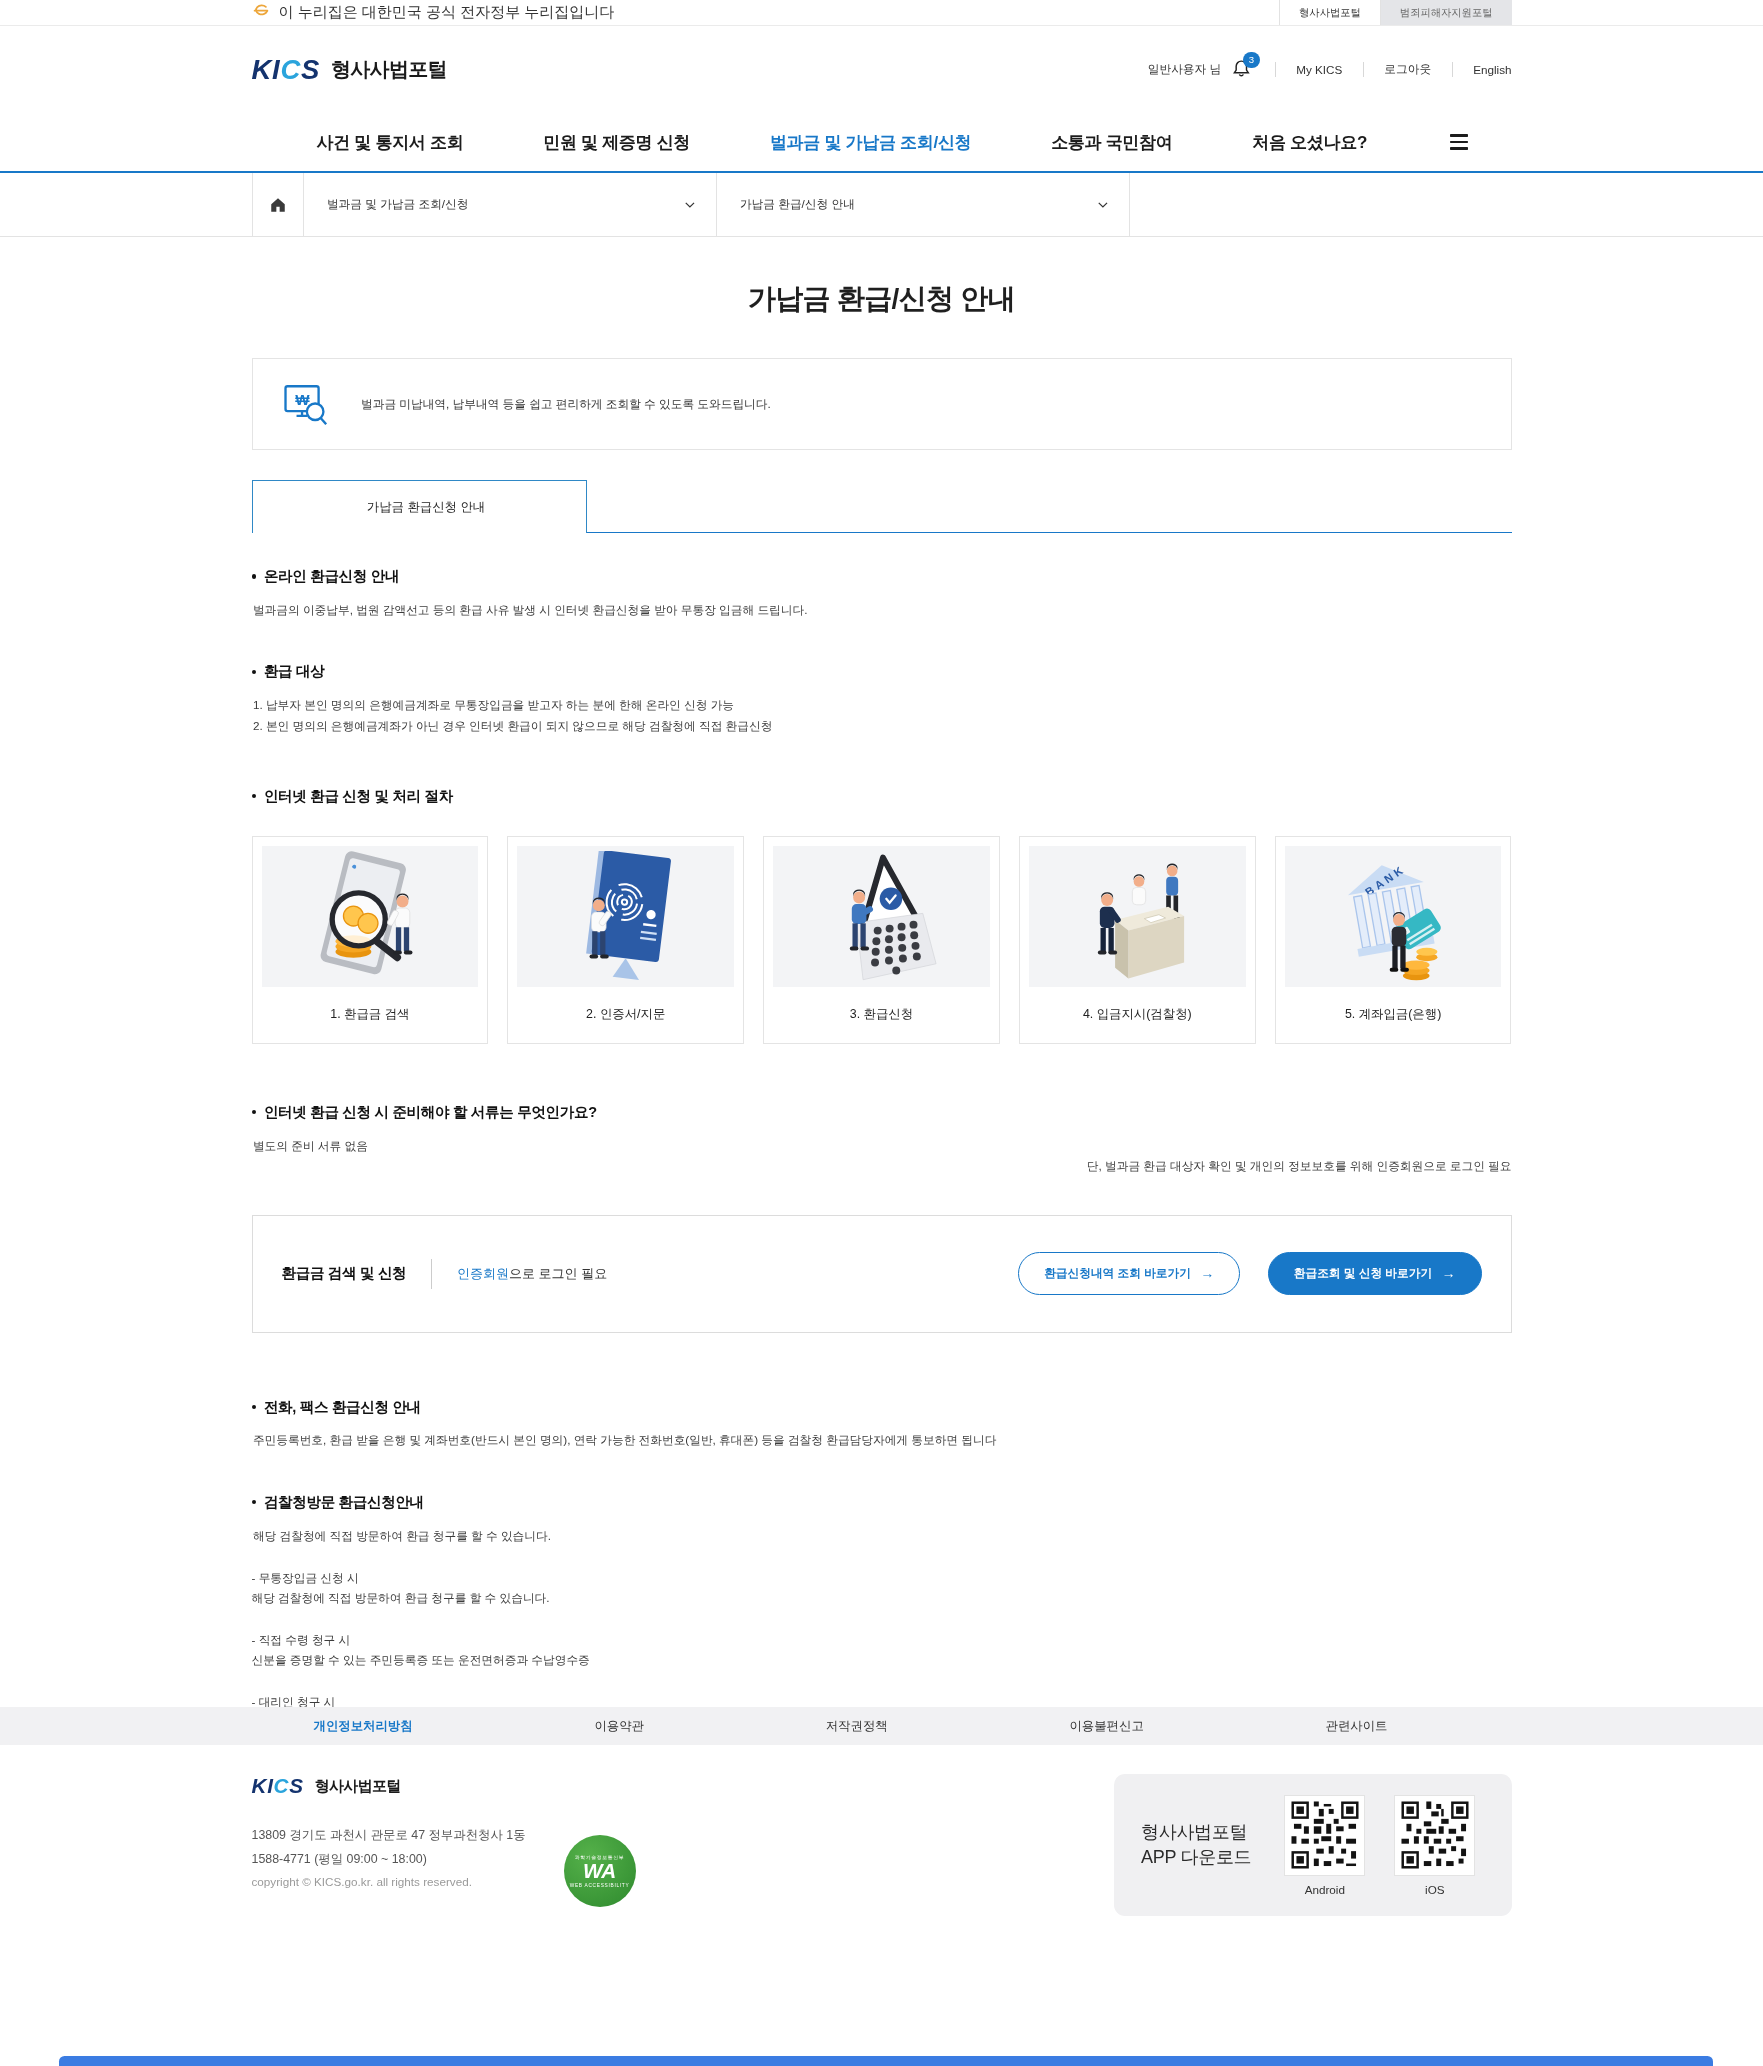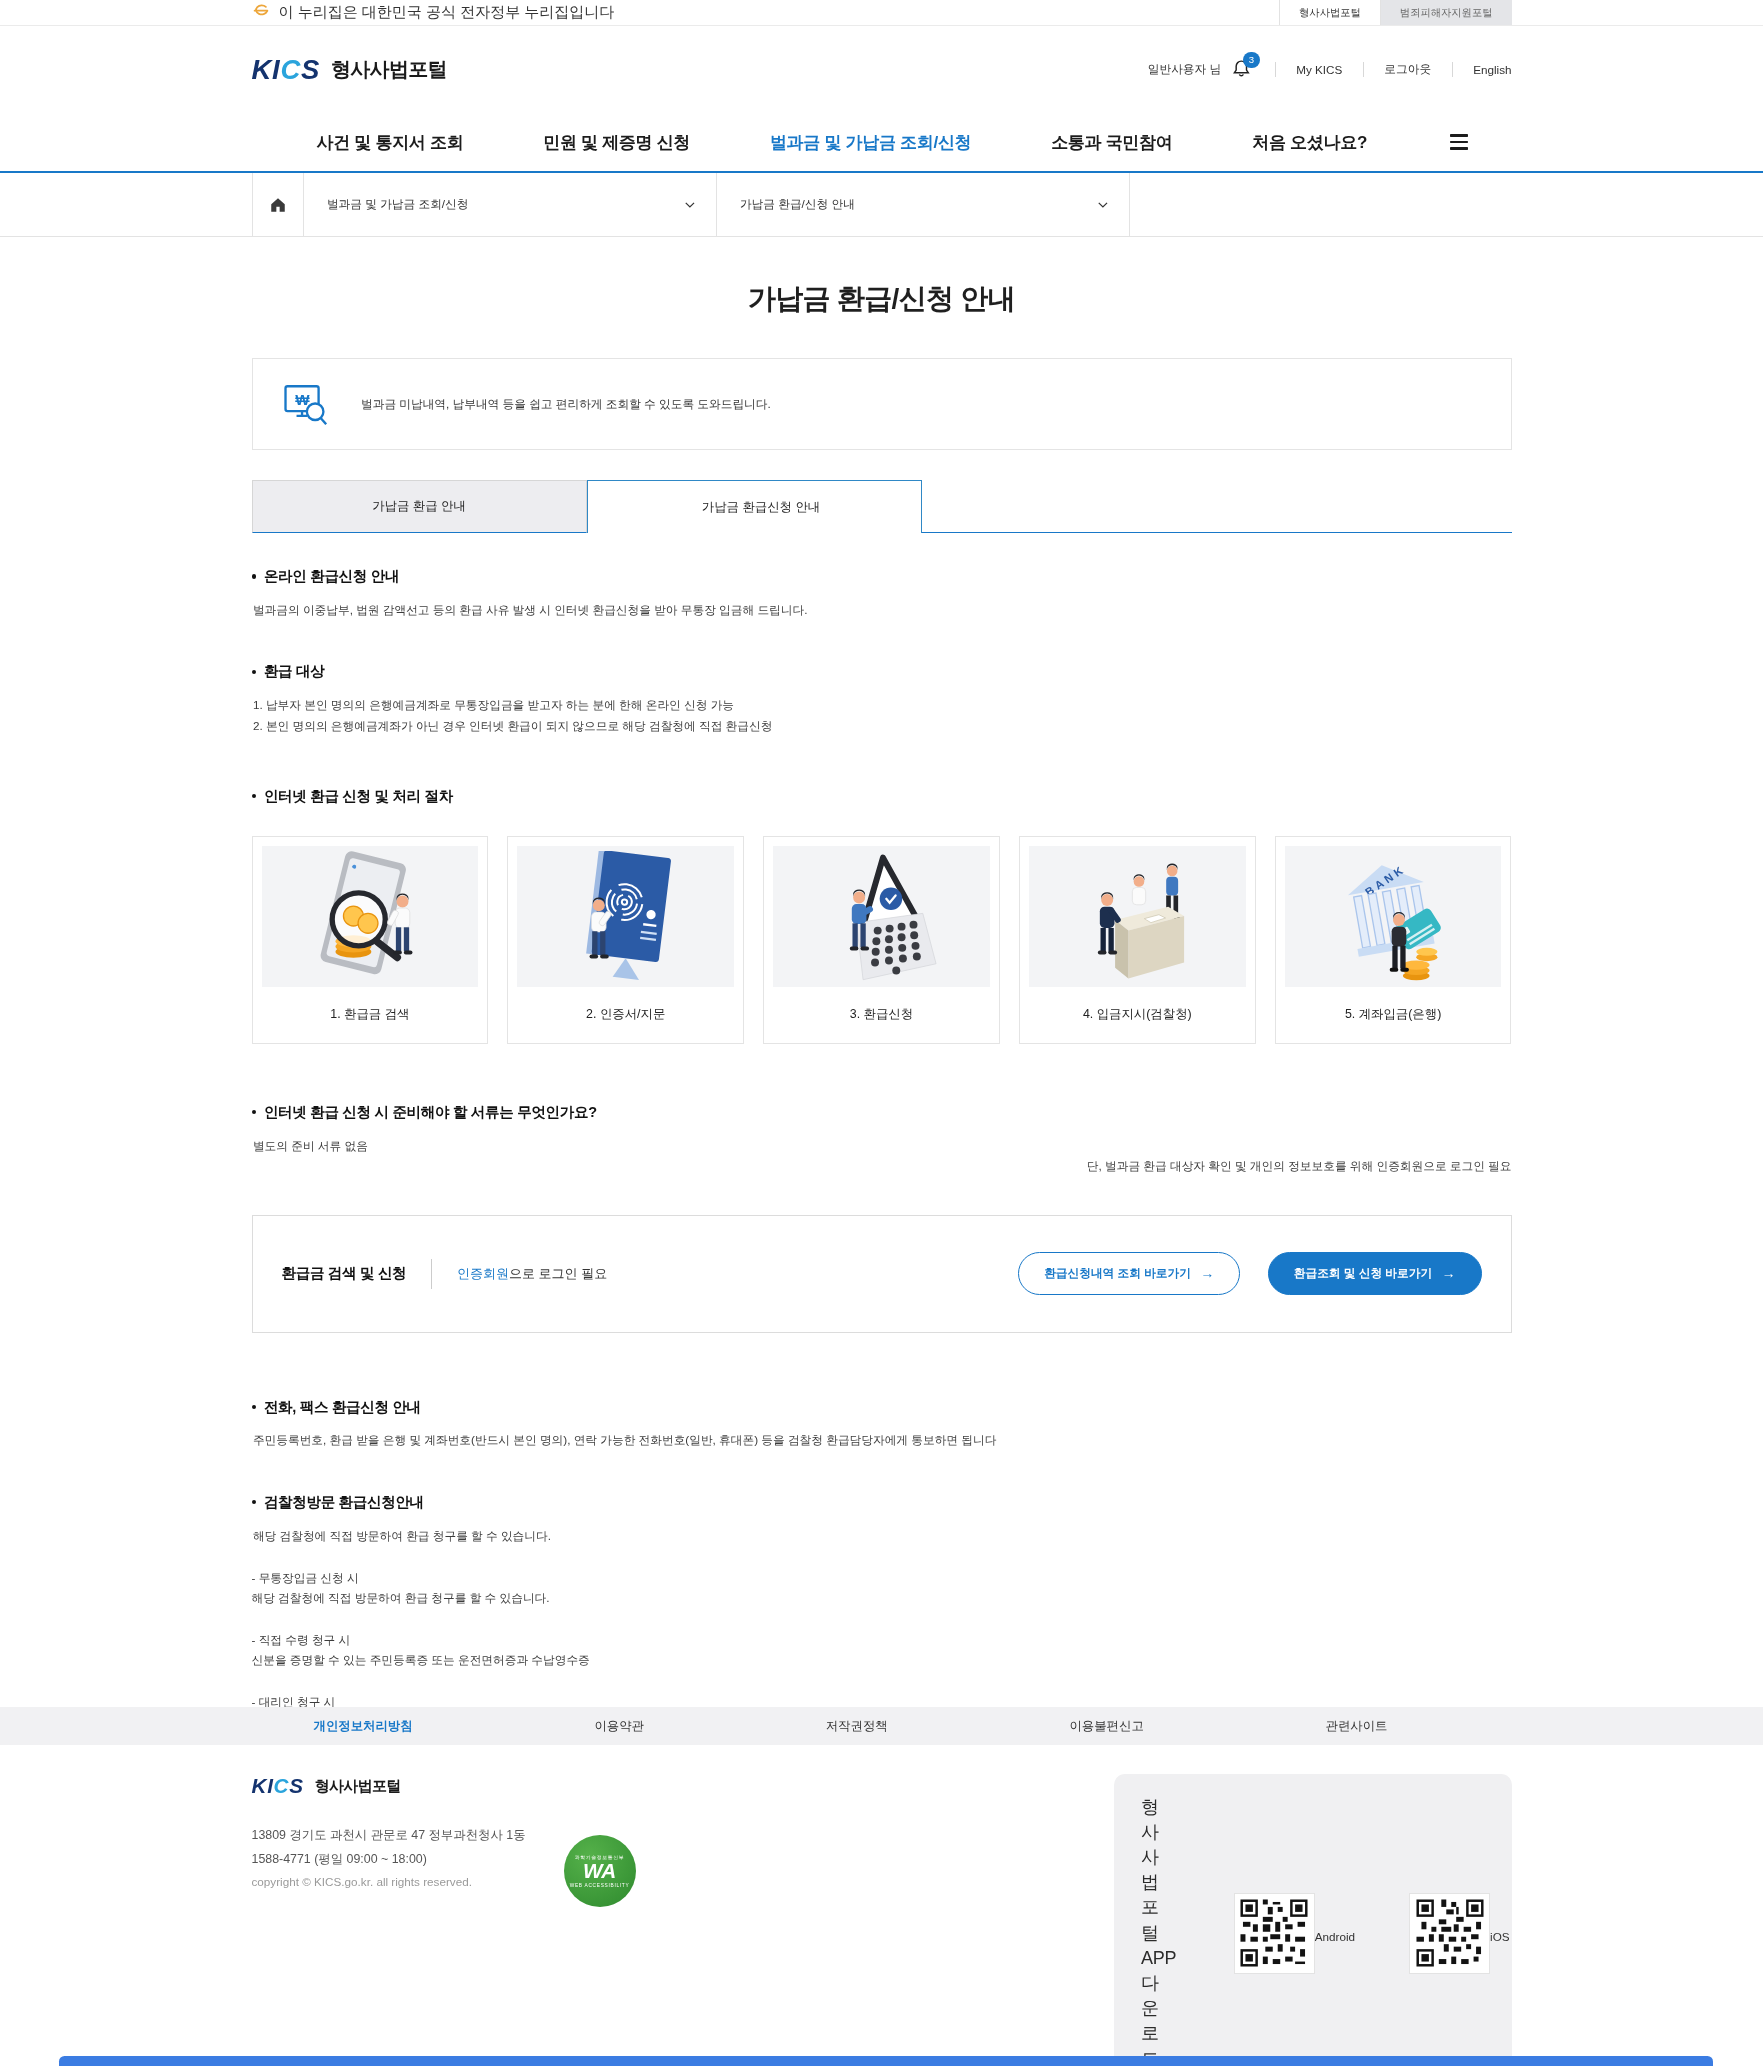--- a/index.html
+++ b/index.html
@@ -108,21 +108,21 @@
   .wa-badge { width: 72px; height: 72px; border-radius: 50%; background: radial-gradient(circle at 35% 30%, #55b14a, #2e8a2e);
     color: #fff; display: flex; flex-direction: column; align-items: center; justify-content: center;
     margin-left: 38px; margin-top: 61px; flex: none; text-align: center; }
   .wa-top { font-size: 4.8px; letter-spacing: 0.7px; }
   .wa-label { font-size: 20.7px; font-weight: 800; font-style: italic; line-height: 1.1; }
   .wa-bottom { font-size: 4.8px; letter-spacing: 0.7px; }
 
   .app-box { width: 398px; background: #f0f0f2; border-radius: 11px; padding: 20.7px 27.5px; display: flex; align-items: center; gap: 33px; }
   .app-title { font-size: 18px; color: #2b2b2b; line-height: 1.4; letter-spacing: -0.3px; }
   .qr-group { display: flex; gap: 29px; }
-  .qr-item { display: flex; align-items: center; margin-left: 25px; }
+  .qr-item { display: flex; flex-direction: column; align-items: center; }
   .qr-tile { width: 81px; height: 81px; background: #fff; border: 0.7px solid #e3e3e3; display:flex; align-items:center; justify-content:center; }
   .qr-label { margin-top: 6.9px; font-size: 11.7px; color: #333; }
 
   .bottom-strip { position: absolute; bottom: 0; left: 59px; right: 50px; height: 9.6px; background: #3b7ce2; border-radius: 5.5px 5.5px 0 0; }
 </style>
 </head>
 <body>
 
 <div class="utilbar">
   <div class="wrap">
@@ -215,21 +215,20 @@
         <path d="M24 55 h16 M32 48 v7"></path>
         <text x="22" y="39" font-size="22" stroke="none" fill="#1878c8" font-weight="bold">₩</text>
         <circle cx="51" cy="49" r="12" fill="#fff"></circle>
         <path d="M59 58 l8 9"></path>
       </svg>
     </span>
     <span class="intro-text">벌과금 미납내역, 납부내역 등을 쉽고 편리하게 조회할 수 있도록 도와드립니다.</span>
   </div>
 
   <div class="tabrow">
-    <div class="tab inactive">가납금 환급 안내</div>
     <div class="tab active">가납금 환급신청 안내</div>
     <div class="tab-filler"></div>
   </div>
 
   <div class="sec-head mt50">
     <span class="bullet"></span>
     <span>온라인 환급신청 안내</span>
   </div>
   <p class="sec-body">벌과금의 이중납부, 법원 감액선고 등의 환급 사유 발생 시 인터넷 환급신청을 받아 무통장 입금해 드립니다.</p>
 

